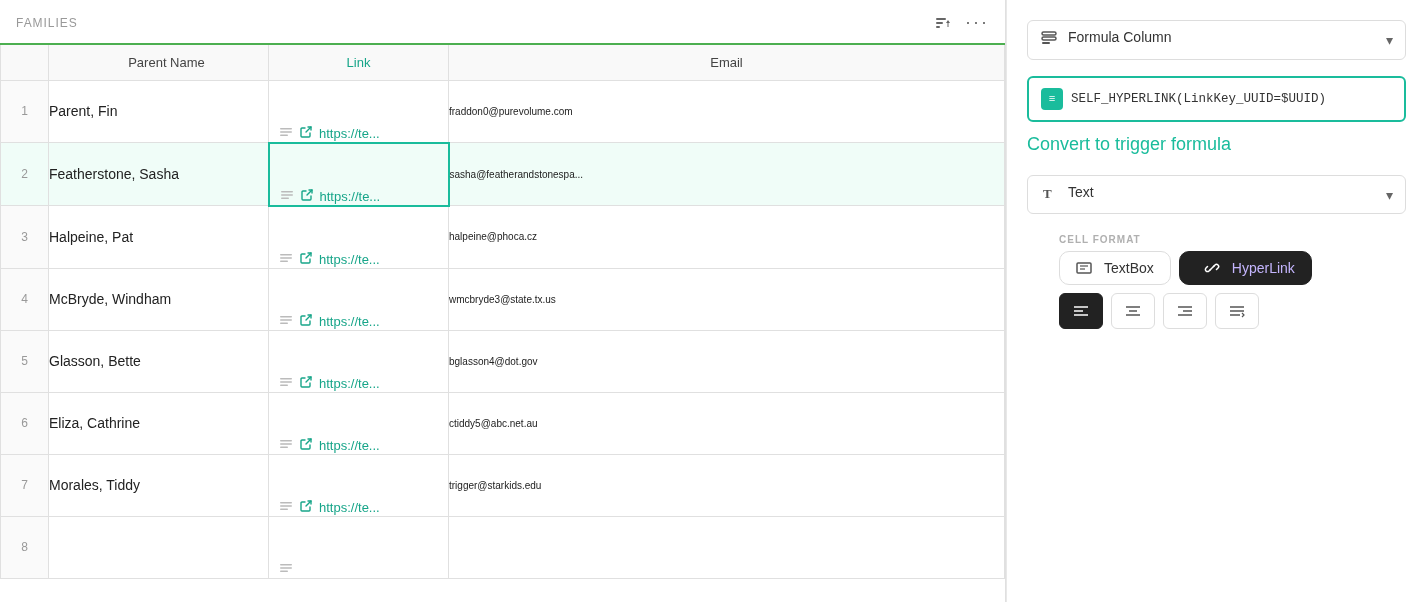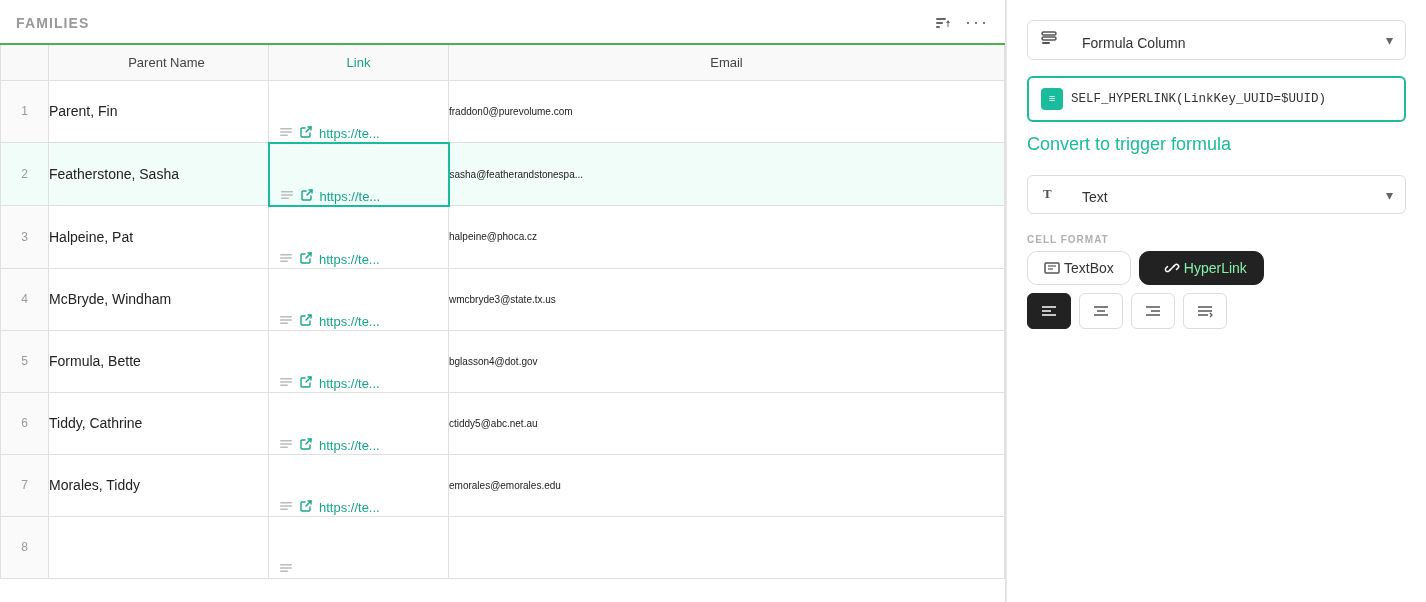--- a/index.html
+++ b/index.html
@@ -24,22 +24,22 @@
     }
 
     .table-header-bar {
       display: flex;
       align-items: center;
       justify-content: space-between;
       padding: 0 16px 10px 16px;
     }
 
     .families-label {
-      font-size: 14px;
-      font-weight: 700;
+      font-size: 12px;
+      font-weight: 400;
       color: #999;
       letter-spacing: 0.08em;
       text-transform: uppercase;
     }
 
     .header-icons {
       display: flex;
       gap: 12px;
       align-items: center;
     }
@@ -152,22 +152,22 @@
       border: 1px solid #ddd;
       border-radius: 6px;
       padding: 8px 12px;
       cursor: pointer;
       background: #fff;
       justify-content: space-between;
     }
 
     .dropdown-select-left {
       display: flex;
-      align-items: flex-end;
-      gap: 24px;
+      align-items: flex-start;
+      gap: 10px;
       color: #333;
       font-size: 14px;
     }
 
     .dropdown-arrow {
       color: #666;
     }
 
     .formula-box {
       border: 2px solid #1abc9c;
@@ -213,44 +213,45 @@
       text-decoration: none;
       margin-top: -4px;
     }
 
     .col-type-section {
       margin-top: 4px;
     }
 
     .cell-format-section {
       margin-top: 4px;
+      margin-left: 32px;
     }
 
     .format-buttons-row {
       display: flex;
       gap: 8px;
       margin-bottom: 8px;
     }
 
     .format-btn {
       border: 1px solid #ddd;
       border-radius: 10px;
       padding: 8px 16px;
       cursor: pointer;
       background: #fff;
       display: flex;
       align-items: center;
-      gap: 4px;
+      gap: 12px;
       font-size: 14px;
       color: #333;
     }
 
     .format-btn.active {
       background: #222;
-      color: #86efac;
+      color: #c4b5fd;
       border-color: #222;
       padding-left: 24px;
     }
 
     .align-buttons-row {
       display: flex;
       gap: 8px;
     }
 
     .align-btn {
@@ -384,41 +385,41 @@
       <path d="M9 2h3v3" stroke="#17a589" stroke-width="1.4" stroke-linecap="round" stroke-linejoin="round"></path>
       <path d="M12 2L7 7" stroke="#17a589" stroke-width="1.4" stroke-linecap="round"></path>
     </svg></span>
                 <a href="#" style="color: rgb(23, 165, 137); text-decoration: none; font-size: 13px;">https://te...</a>
               </div>
             </td>
             <td class="cell-email">wmcbryde3@state.tx.us</td>
           </tr>
           <tr>
             <td class="row-num">5</td>
-            <td class="cell-name">Formula, Bette</td>
+            <td class="cell-name">Glasson, Bette</td>
             <td>
               <div class="cell-link-inner" style="padding: 0px 10px;">
                 <span class="menu-icon"><svg width="14" height="14" viewBox="0 0 14 14" fill="none">
       <rect x="1" y="3" width="12" height="1.5" rx="0.75" fill="#bbb"></rect>
       <rect x="1" y="6.25" width="12" height="1.5" rx="0.75" fill="#bbb"></rect>
       <rect x="1" y="9.5" width="8" height="1.5" rx="0.75" fill="#bbb"></rect>
     </svg></span>
                 <span class="link-icon"><svg width="14" height="14" viewBox="0 0 14 14" fill="none">
       <path d="M6 3H3a1 1 0 00-1 1v7a1 1 0 001 1h7a1 1 0 001-1V8" stroke="#17a589" stroke-width="1.4" stroke-linecap="round"></path>
       <path d="M9 2h3v3" stroke="#17a589" stroke-width="1.4" stroke-linecap="round" stroke-linejoin="round"></path>
       <path d="M12 2L7 7" stroke="#17a589" stroke-width="1.4" stroke-linecap="round"></path>
     </svg></span>
                 <a href="#" style="color: rgb(23, 165, 137); text-decoration: none; font-size: 13px;">https://te...</a>
               </div>
             </td>
             <td class="cell-email">bglasson4@dot.gov</td>
           </tr>
           <tr>
             <td class="row-num">6</td>
-            <td class="cell-name">Tiddy, Cathrine</td>
+            <td class="cell-name">Eliza, Cathrine</td>
             <td>
               <div class="cell-link-inner" style="padding: 0px 10px;">
                 <span class="menu-icon"><svg width="14" height="14" viewBox="0 0 14 14" fill="none">
       <rect x="1" y="3" width="12" height="1.5" rx="0.75" fill="#bbb"></rect>
       <rect x="1" y="6.25" width="12" height="1.5" rx="0.75" fill="#bbb"></rect>
       <rect x="1" y="9.5" width="8" height="1.5" rx="0.75" fill="#bbb"></rect>
     </svg></span>
                 <span class="link-icon"><svg width="14" height="14" viewBox="0 0 14 14" fill="none">
       <path d="M6 3H3a1 1 0 00-1 1v7a1 1 0 001 1h7a1 1 0 001-1V8" stroke="#17a589" stroke-width="1.4" stroke-linecap="round"></path>
       <path d="M9 2h3v3" stroke="#17a589" stroke-width="1.4" stroke-linecap="round" stroke-linejoin="round"></path>
@@ -440,21 +441,21 @@
       <rect x="1" y="9.5" width="8" height="1.5" rx="0.75" fill="#bbb"></rect>
     </svg></span>
                 <span class="link-icon"><svg width="14" height="14" viewBox="0 0 14 14" fill="none">
       <path d="M6 3H3a1 1 0 00-1 1v7a1 1 0 001 1h7a1 1 0 001-1V8" stroke="#17a589" stroke-width="1.4" stroke-linecap="round"></path>
       <path d="M9 2h3v3" stroke="#17a589" stroke-width="1.4" stroke-linecap="round" stroke-linejoin="round"></path>
       <path d="M12 2L7 7" stroke="#17a589" stroke-width="1.4" stroke-linecap="round"></path>
     </svg></span>
                 <a href="#" style="color: rgb(23, 165, 137); text-decoration: none; font-size: 13px;">https://te...</a>
               </div>
             </td>
-            <td class="cell-email">emorales@emorales.edu</td>
+            <td class="cell-email">trigger@starkids.edu</td>
           </tr>
           <tr>
             <td class="row-num">8</td>
             <td class="cell-name"></td>
             <td>
               <div class="cell-link-inner" style="padding: 0px 10px;">
                 <span class="menu-icon"><svg width="14" height="14" viewBox="0 0 14 14" fill="none">
       <rect x="1" y="3" width="12" height="1.5" rx="0.75" fill="#bbb"></rect>
       <rect x="1" y="6.25" width="12" height="1.5" rx="0.75" fill="#bbb"></rect>
       <rect x="1" y="9.5" width="8" height="1.5" rx="0.75" fill="#bbb"></rect>

